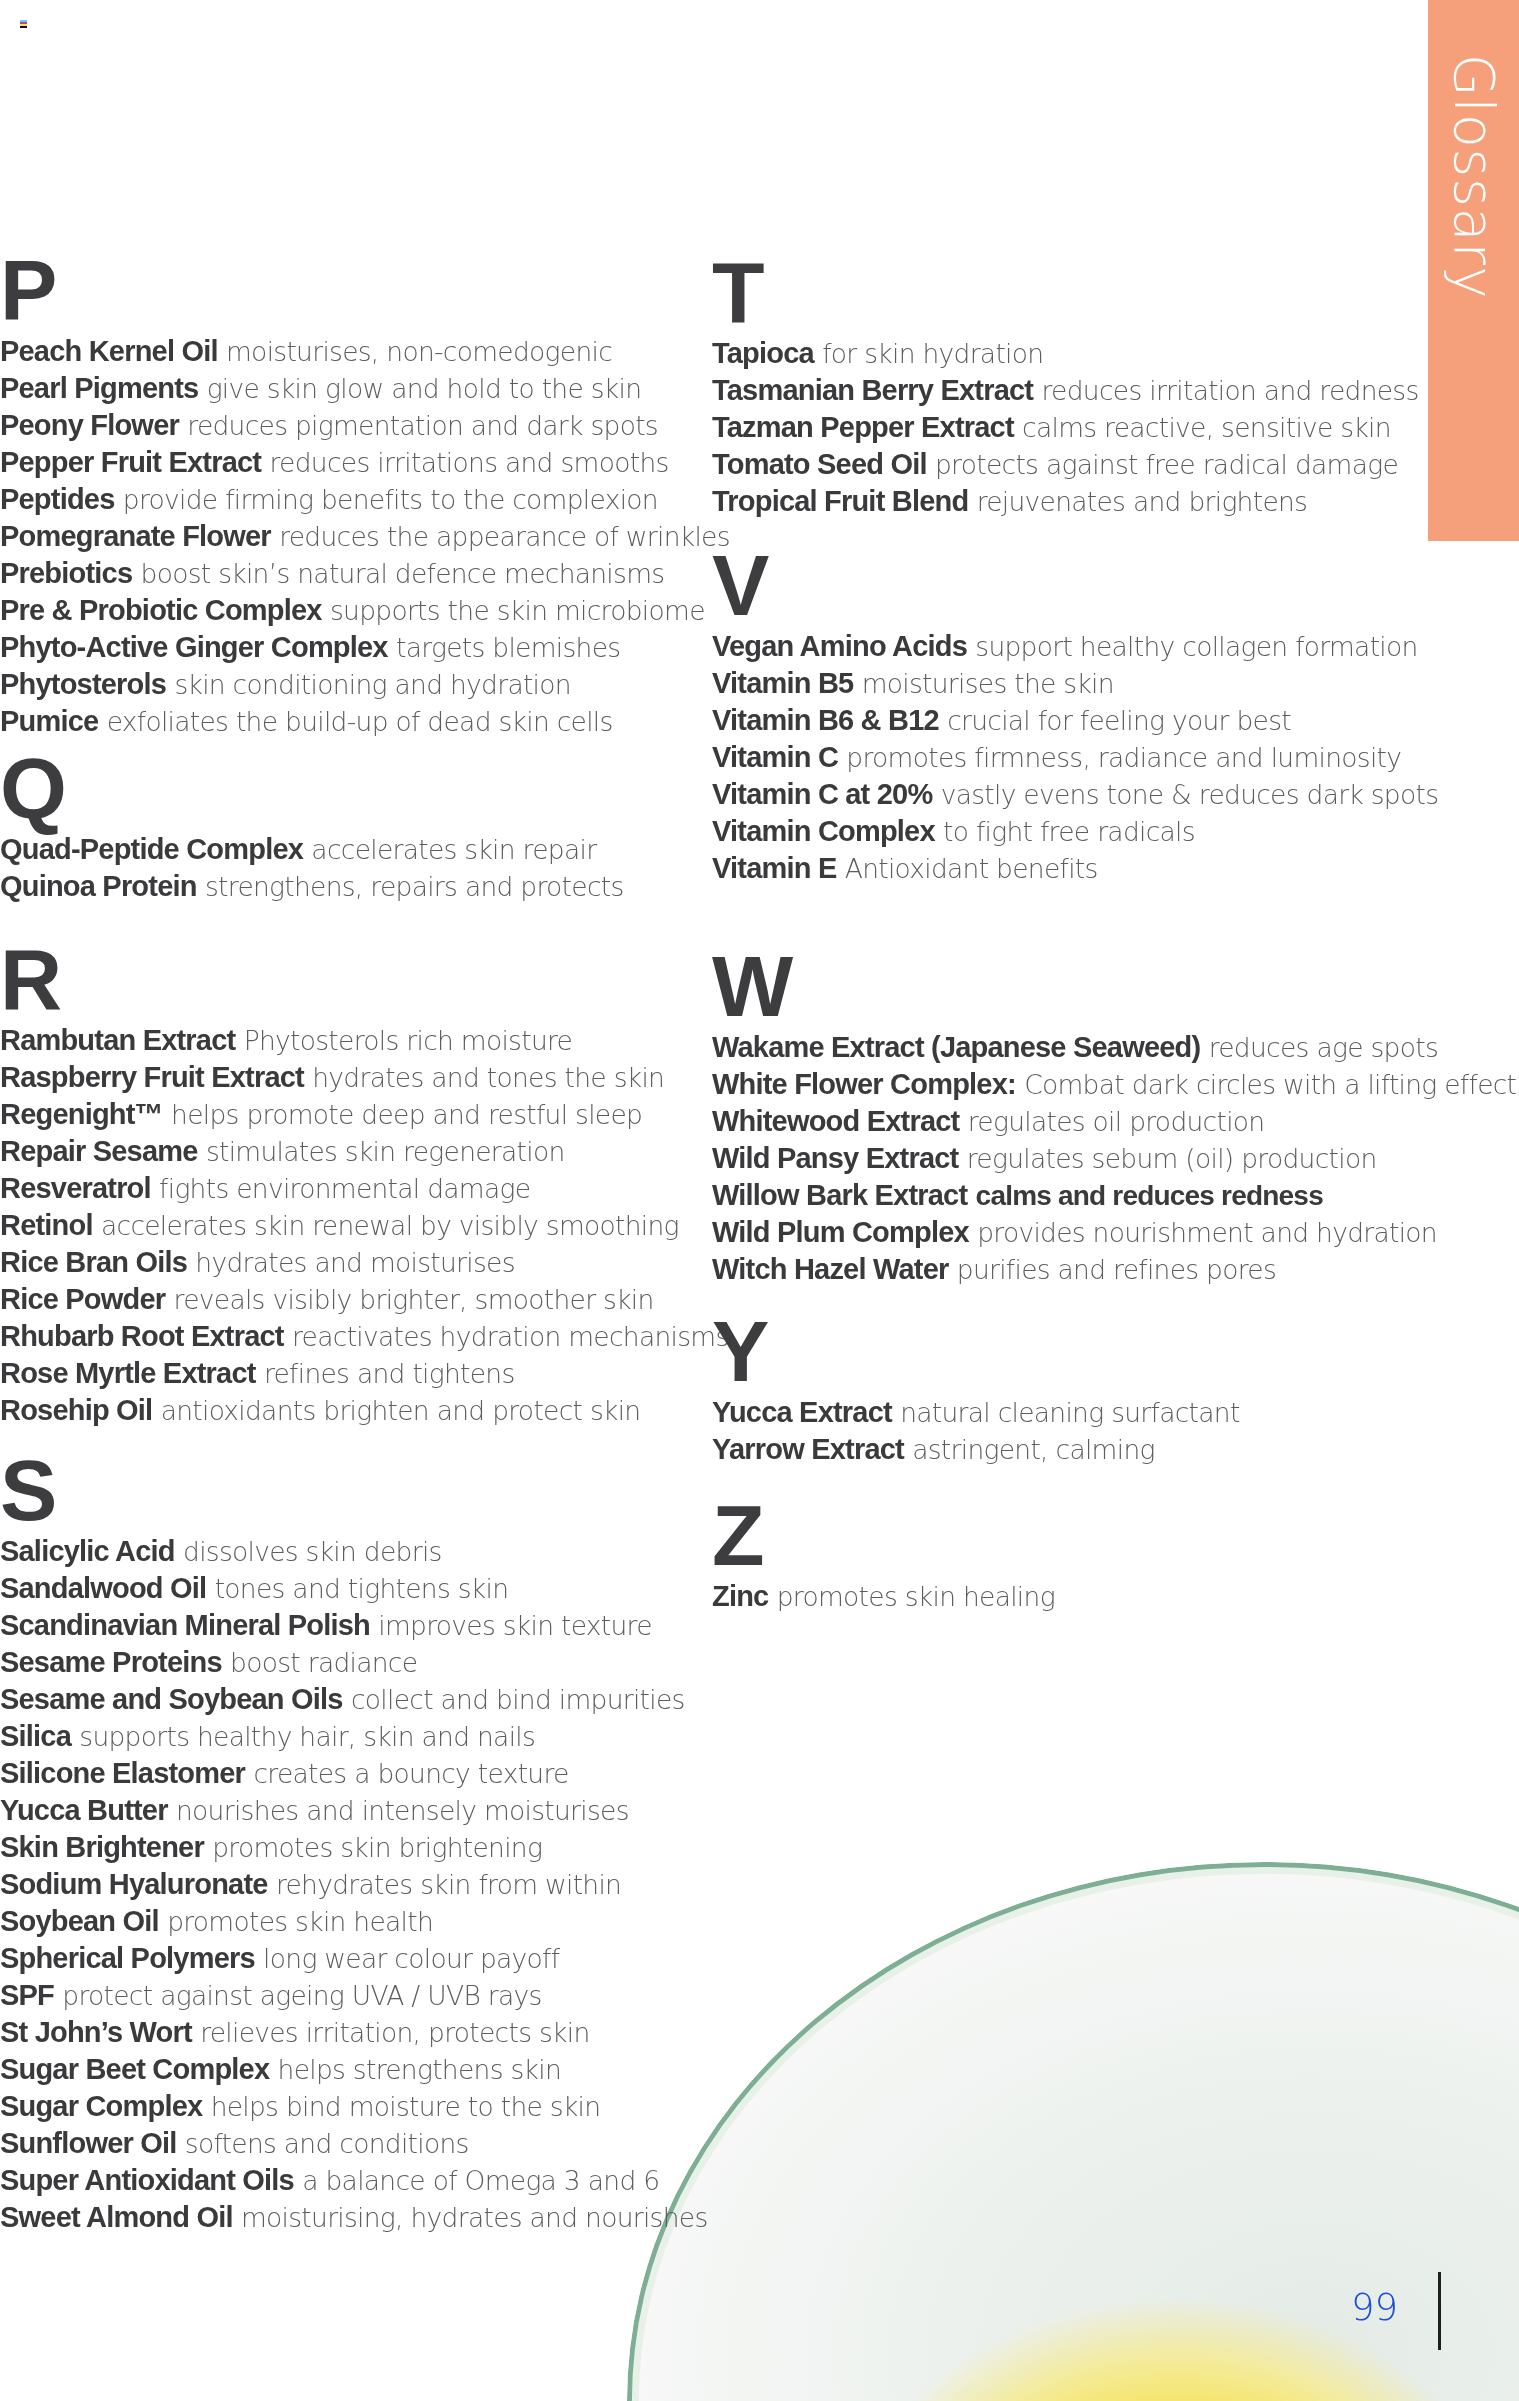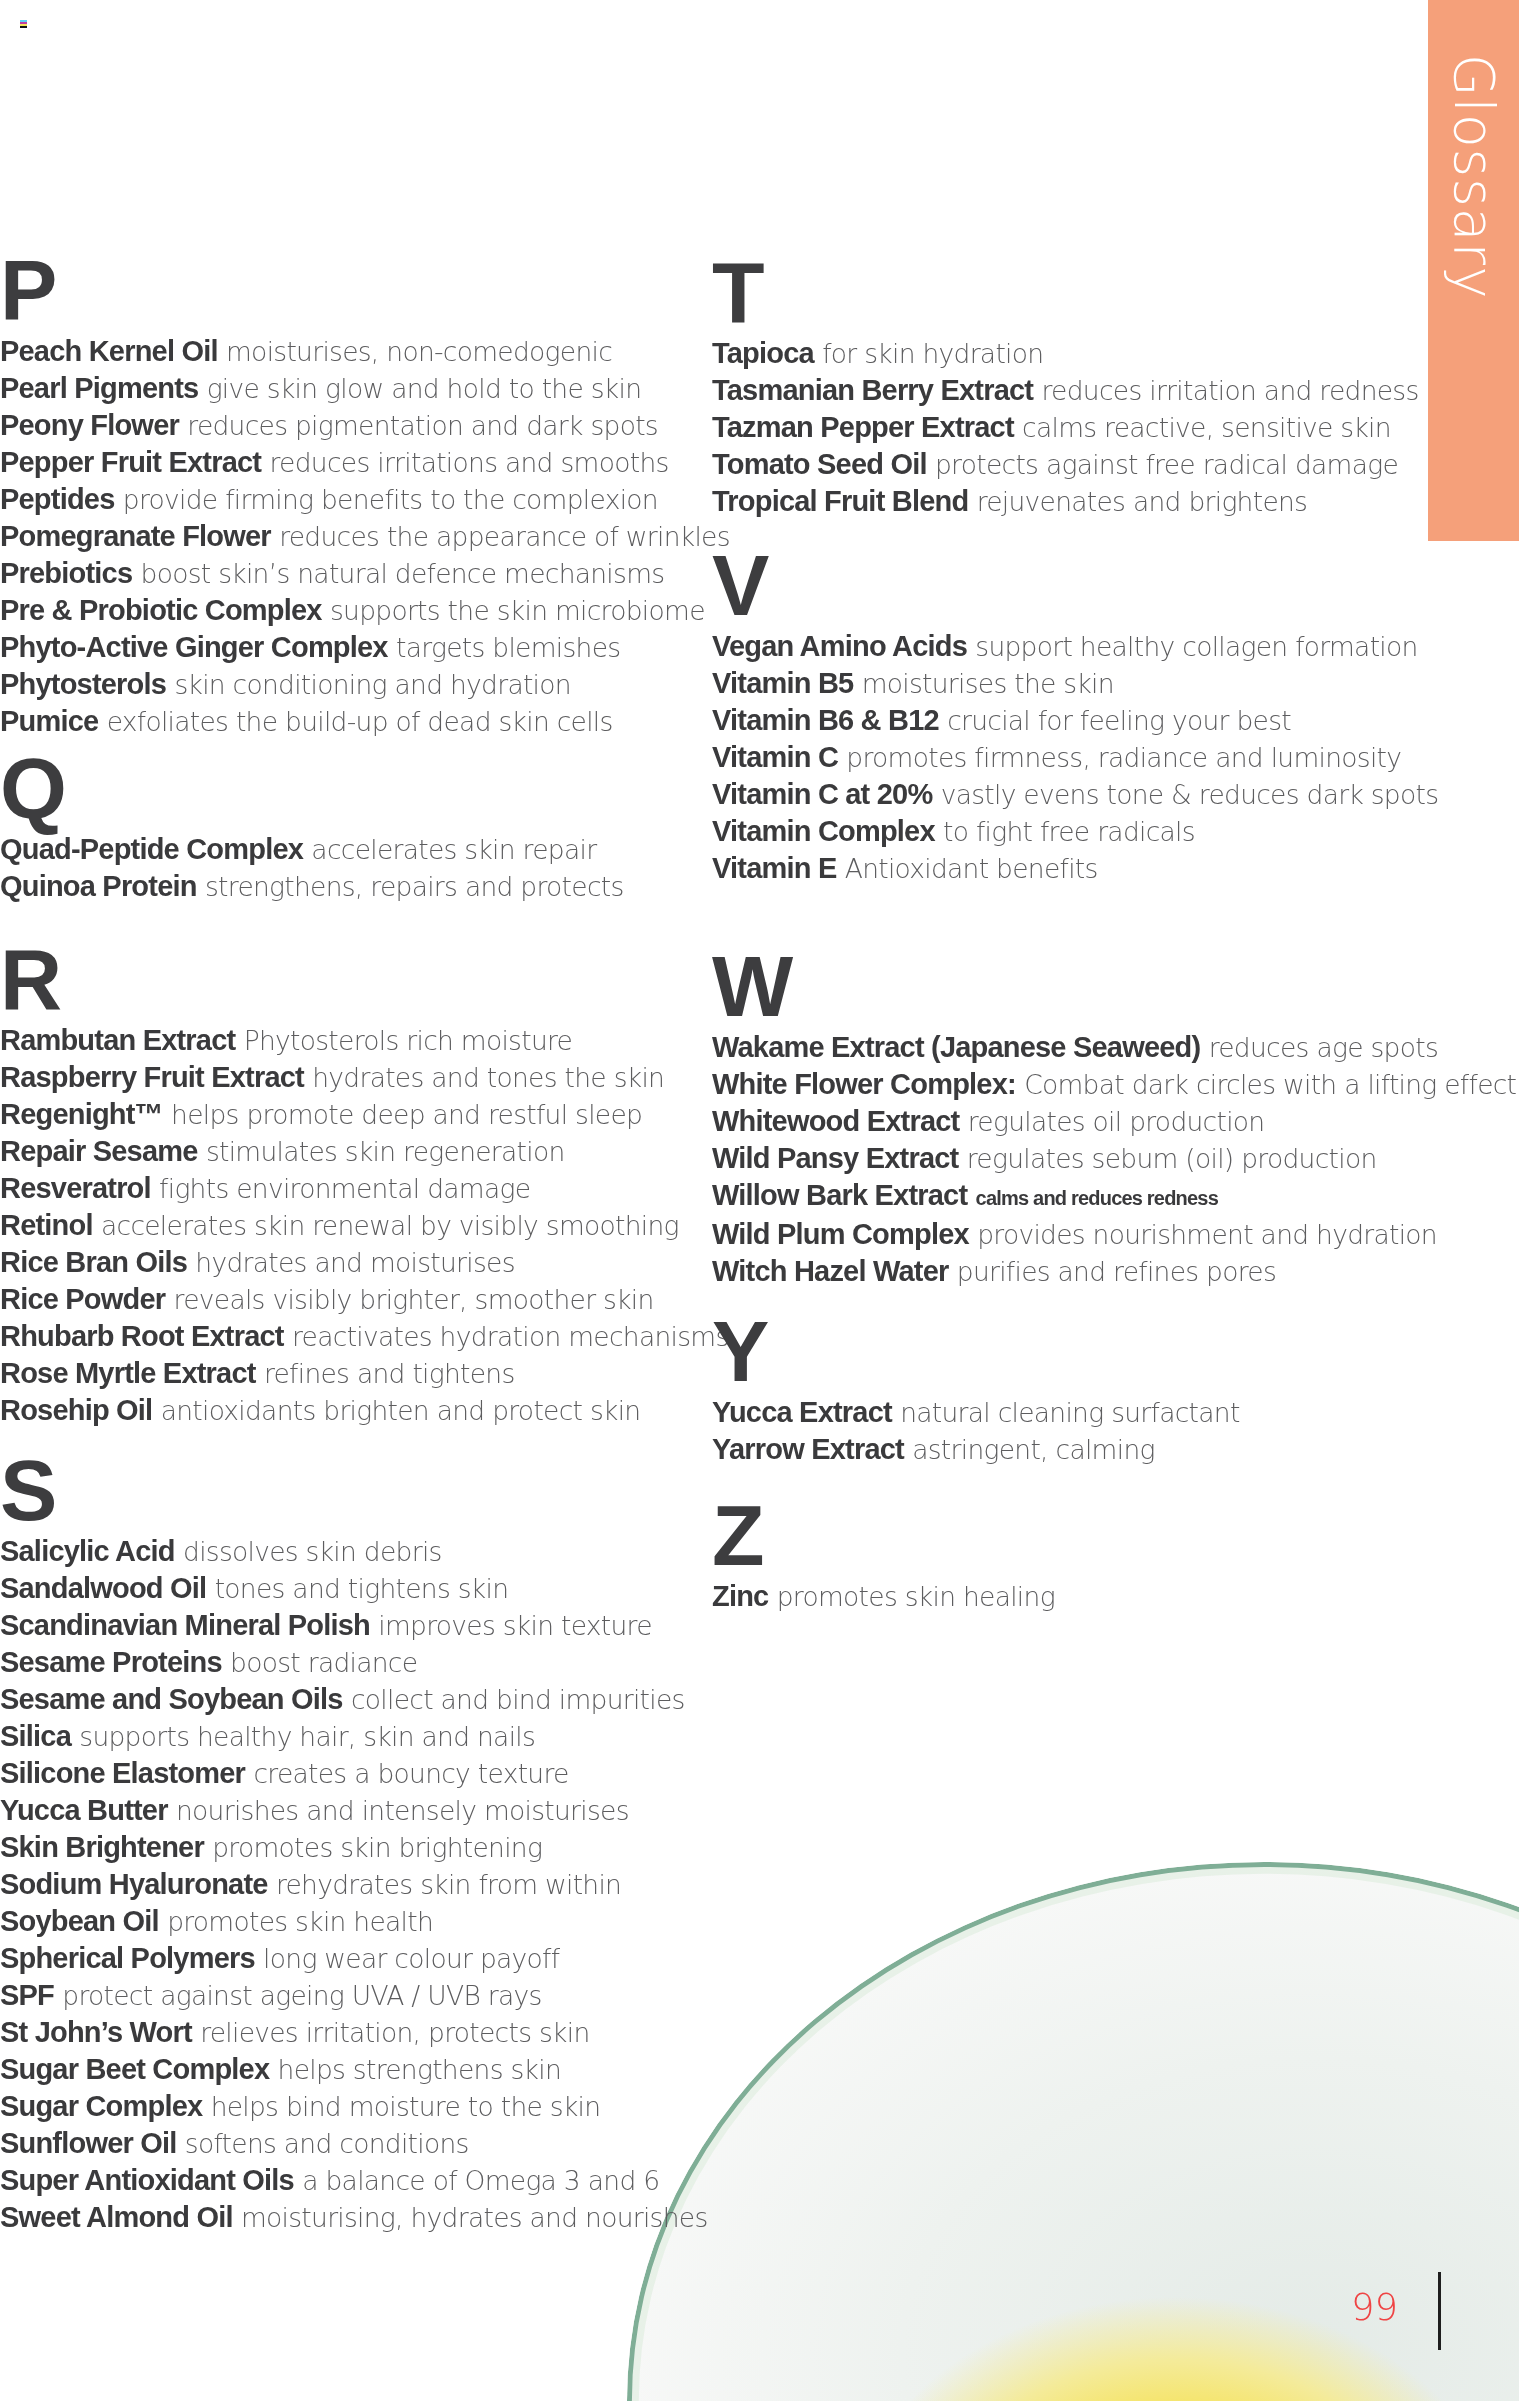--- a/index.html
+++ b/index.html
@@ -35,36 +35,36 @@
     font-family: "DejaVu Sans", sans-serif; font-weight: 300;
     letter-spacing: -0.6px;
   }
   .entry .term {
     font-family: "Liberation Sans", sans-serif; font-weight: 700; color: #3a3a3c;
     letter-spacing: -0.8px; font-size: 29px;
   }
   .entry .desc { font-size: 26.5px; color: #5d5d5f; letter-spacing: -0.7px; }
   .entry.bold-desc .desc {
     font-family: "Liberation Sans", sans-serif; font-weight: 700; color: #3a3a3c;
-    font-size: 20px; letter-spacing: -0.8px; margin-top: 39px;
+    font-size: 28px; letter-spacing: -0.8px; margin-top: 39px;
   }
   .photo {
     position: absolute; left: 627px; top: 1862px; width: 1274px; height: 1078px;
     border-radius: 50%;
     background:
       radial-gradient(ellipse 412px 314px at 549px 686px, #ffe12a 0%, #f6e04a 35%, #f4eb9a 60%, rgba(230,236,225,0) 80%),
       radial-gradient(ellipse 686px 490px at 686px 490px, #e4ebe7 0%, #eef2ef 60%, #f7f8f7 100%);
     box-shadow: inset 0 0 0 4.9px #7fae96, inset 0 0 0 11.8px rgba(230,240,230,0.9);
   }
   .photo-fade {
     position: absolute; left: 588px; top: 1617px; width: 931px; height: 314px;
     background: linear-gradient(to bottom, #ffffff 0%, rgba(255,255,255,0) 100%);
   }
   .page-num {
-    position: absolute; left: 1351px; top: 2286px; font-size: 37px; color: #ef4444;
+    position: absolute; left: 1351px; top: 2286px; font-size: 37px; color: #1d4ed8;
     font-family: "DejaVu Sans", sans-serif; font-weight: 300;
   }
   .page-rule {
     position: absolute; left: 1438px; top: 2272px; width: 2.9px; height: 78px; background: #1e1e1e;
   }
 </style>
 </head>
 <body>
 
 <div class="reg-mark">

